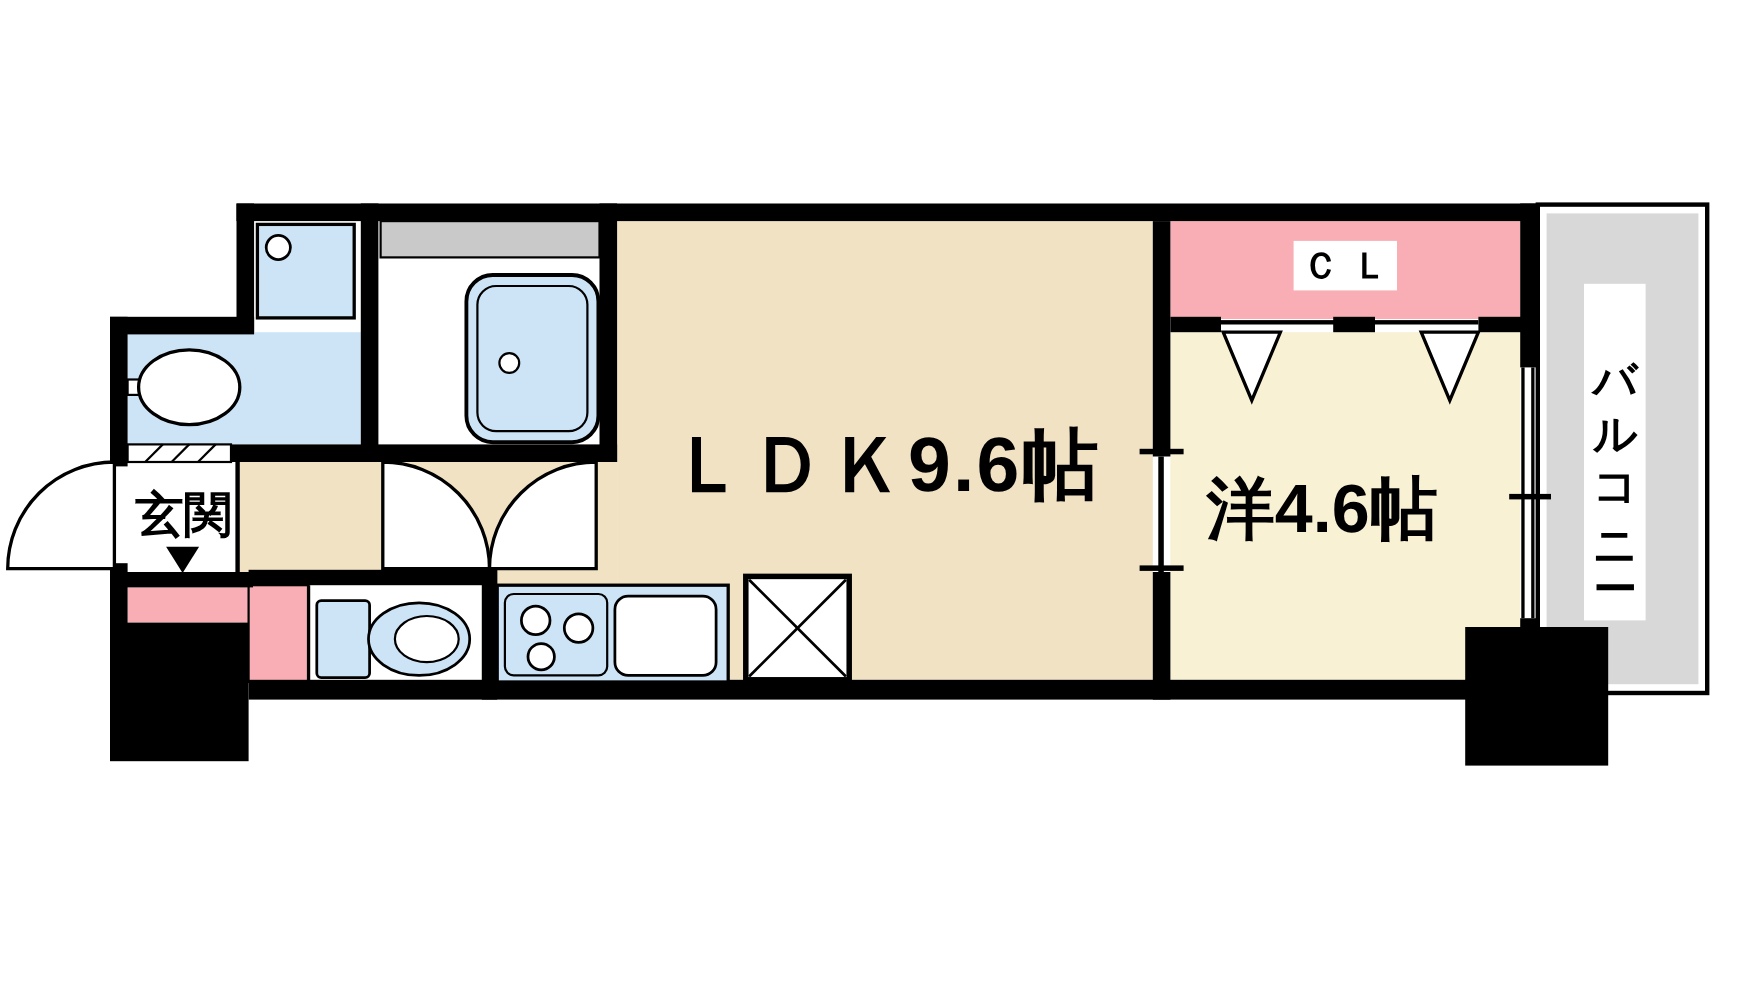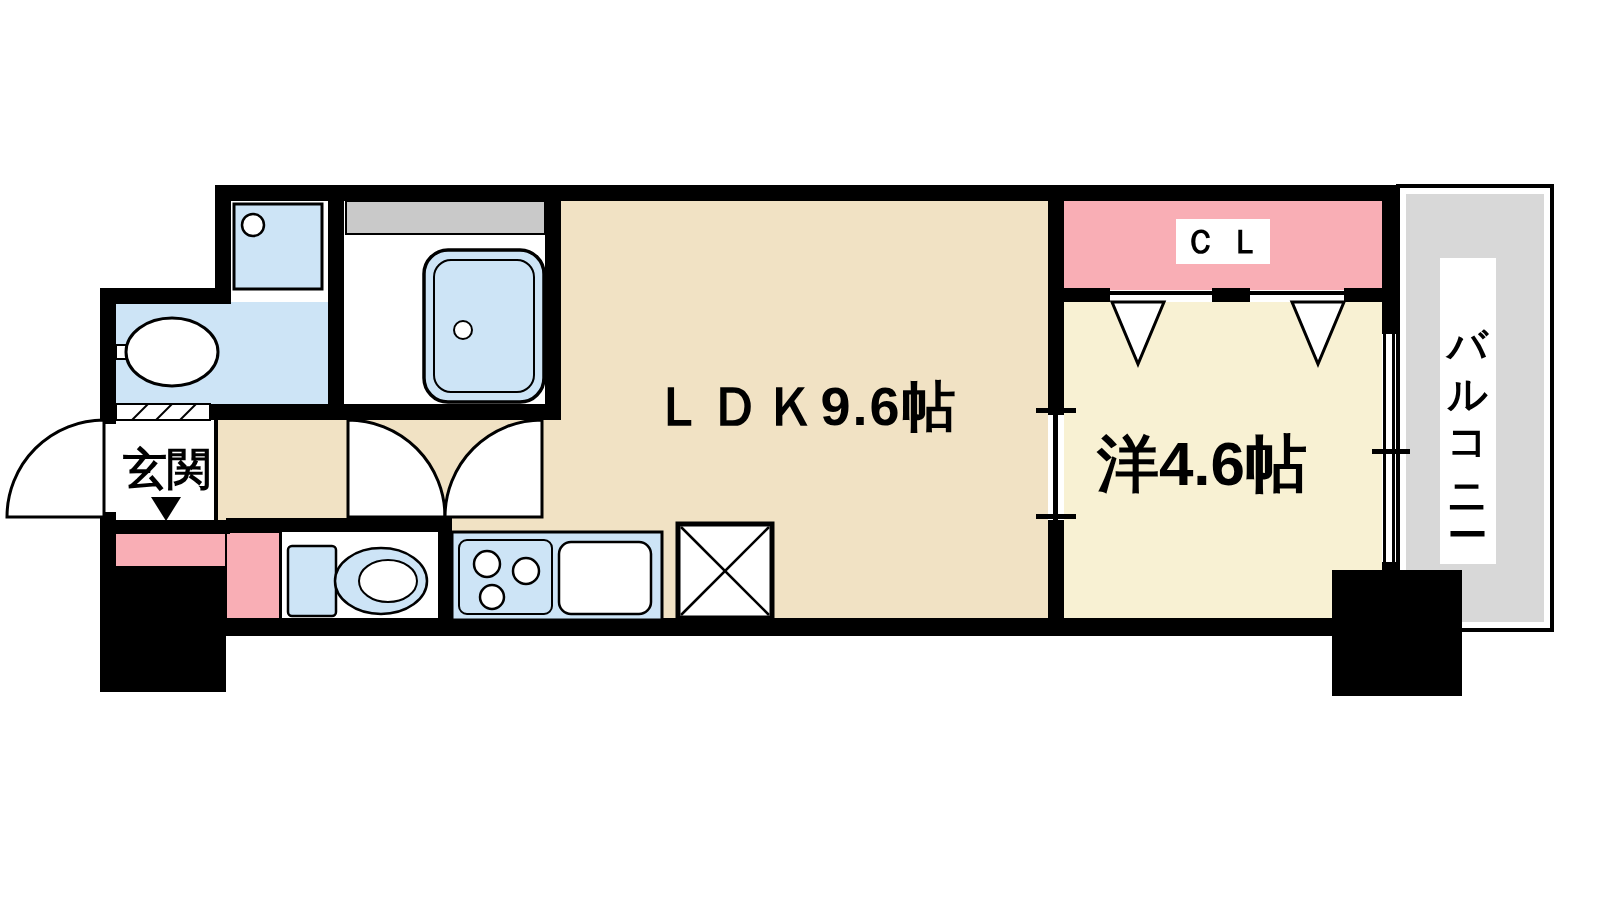--- a/index.html
+++ b/index.html
@@ -2,21 +2,21 @@
 <html><head>
 <meta charset="utf-8">
 <style>
   *{margin:0;padding:0;box-sizing:border-box}
   html,body{width:1600px;height:900px;background:#fff;overflow:hidden}
   .stage{position:relative;width:1600px;height:900px;background:#fff;
          font-family:"Liberation Sans","DejaVu Sans",sans-serif;color:#000}
   .stage svg{position:absolute;left:0;top:0}
   .label{position:absolute;display:flex;align-items:center;justify-content:center;
          color:#000;font-weight:700;white-space:nowrap;line-height:1}
-  .lbl-ldk{left:560px;top:356px;width:490px;height:100px;font-size:54px;letter-spacing:2px}
+  .lbl-ldk{left:560px;top:372px;width:490px;height:100px;font-size:70px;letter-spacing:2px}
   .lbl-western{left:1044px;top:416px;width:316px;height:96px;font-size:62px}
   .lbl-cl{left:1176px;top:219px;width:94px;height:45px;font-size:33px;background:#fff;
           letter-spacing:12px;padding-left:12px}
   .lbl-balcony{left:1440px;top:258px;width:56px;height:306px;font-size:40px;background:#fff;
           writing-mode:vertical-rl;letter-spacing:8px}
   .lbl-entrance{left:118px;top:442px;width:98px;height:54px;font-size:44px}
 </style>
 </head>
 <body>
 

